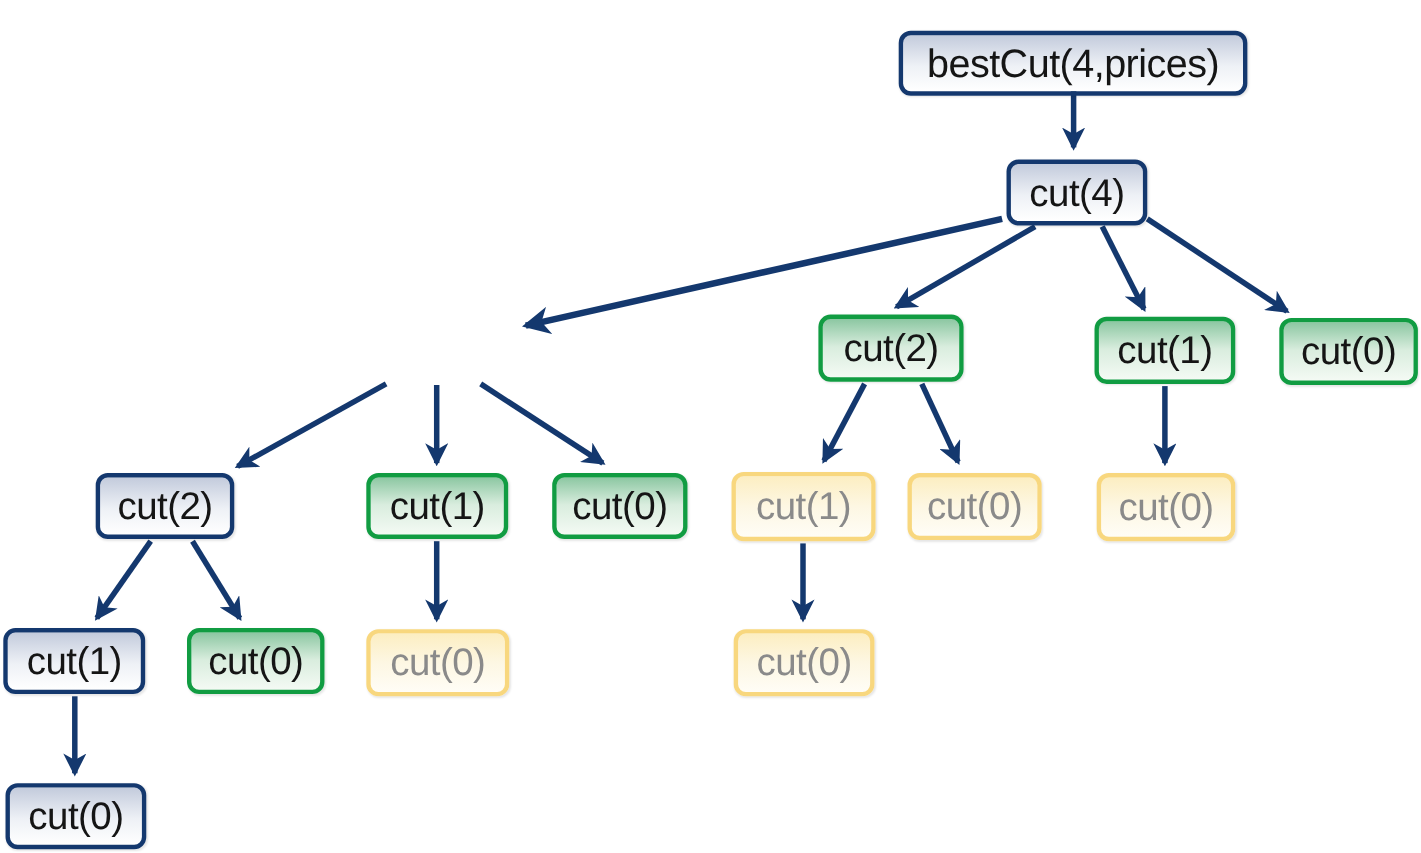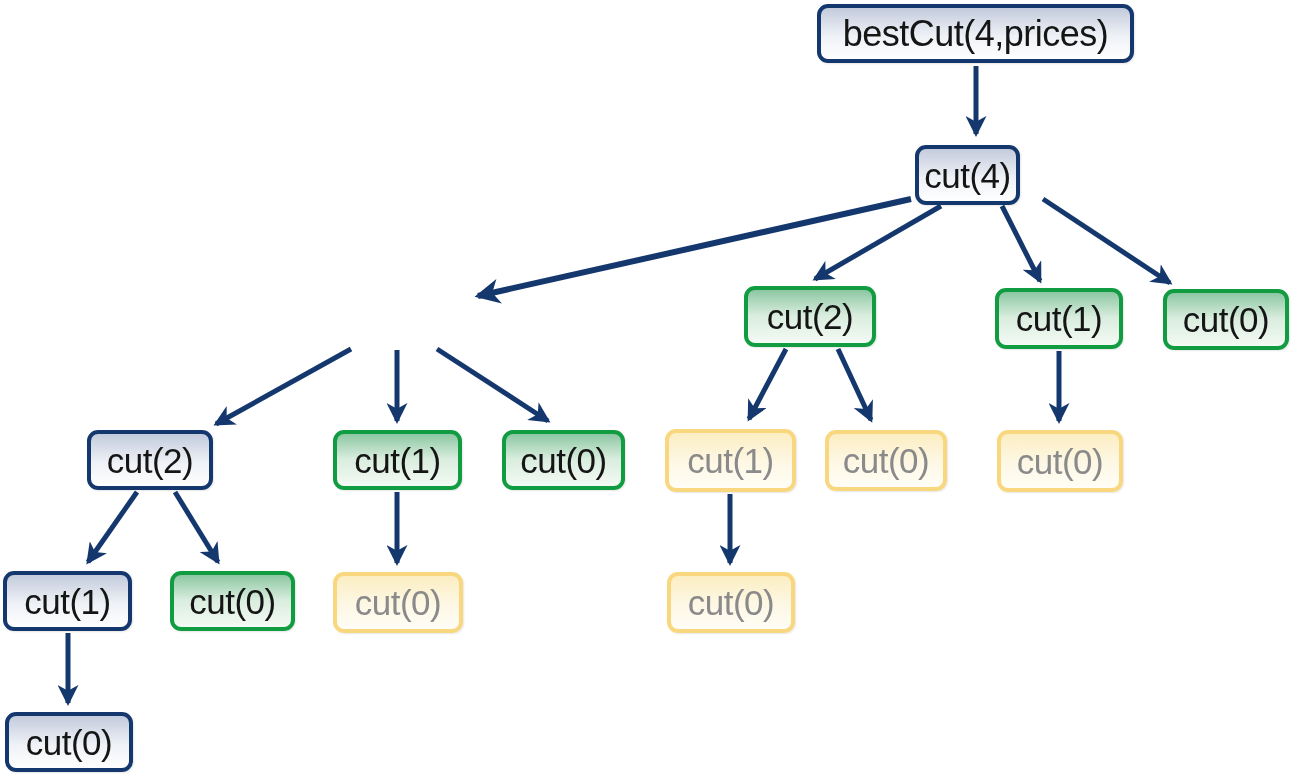--- a/index.html
+++ b/index.html
@@ -45,20 +45,21 @@
     border: 4px solid #119c42;
     background: linear-gradient(180deg, #8cc7a2 0%, #d9edde 48%, #f4faf4 100%);
   }
   .node.yellow {
     border: 4px solid #f8d77e;
     background: linear-gradient(180deg, #fceec2 0%, #fdf7e3 50%, #fffdf6 100%);
     color: #8a8a8a;
   }
   .node.root {
     font-size: 36px;
+    margin-top: 24px;
   }
 </style>
 </head>
 <body>
 
 <div class="stage">
 
   <svg class="edges" viewBox="0 0 1292 775" xmlns="http://www.w3.org/2000/svg">
     <defs>
       <marker id="arrowhead" viewBox="0 0 10 10" refX="8.6" refY="5" markerWidth="4.2" markerHeight="4.2" orient="auto-start-reverse" markerUnits="strokeWidth">
@@ -79,21 +80,21 @@
       <line x1="1059" y1="351" x2="1059" y2="421" marker-end="url(#arrowhead)"></line>
       <line x1="137" y1="492" x2="88" y2="562" marker-end="url(#arrowhead)"></line>
       <line x1="175" y1="492" x2="218" y2="562" marker-end="url(#arrowhead)"></line>
       <line x1="397" y1="492" x2="397" y2="563" marker-end="url(#arrowhead)"></line>
       <line x1="730" y1="494" x2="730" y2="563" marker-end="url(#arrowhead)"></line>
       <line x1="68" y1="633" x2="68" y2="703" marker-end="url(#arrowhead)"></line>
     </g>
   </svg>
 
   <div class="node blue root" style="left:817px; top:4px;   width:317px; height:59px;">bestCut(4,prices)</div>
-  <div class="node blue" style="left:915px; top:145px; width:105px; height:60px;">cut(4)</div>
+  <div class="node blue" style="left:915px; top:145px; width:128px; height:60px;">cut(4)</div>
 
   <div class="node green" style="left:744px; top:286px; width:132px; height:61px;">cut(2)</div>
   <div class="node green" style="left:995px; top:288px; width:128px; height:61px;">cut(1)</div>
   <div class="node green" style="left:1163px;top:289px; width:126px; height:61px;">cut(0)</div>
 
   <div class="node blue" style="left:87px;  top:430px; width:126px; height:60px;">cut(2)</div>
   <div class="node green" style="left:333px; top:430px; width:129px; height:60px;">cut(1)</div>
   <div class="node green" style="left:502px; top:430px; width:123px; height:60px;">cut(0)</div>
   <div class="node yellow" style="left:665px; top:429px; width:131px; height:63px;">cut(1)</div>
   <div class="node yellow" style="left:825px; top:430px; width:122px; height:61px;">cut(0)</div>

